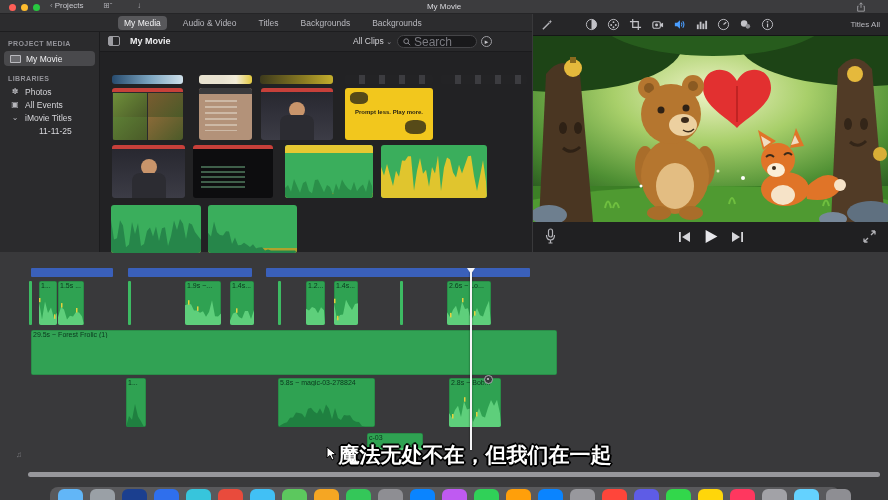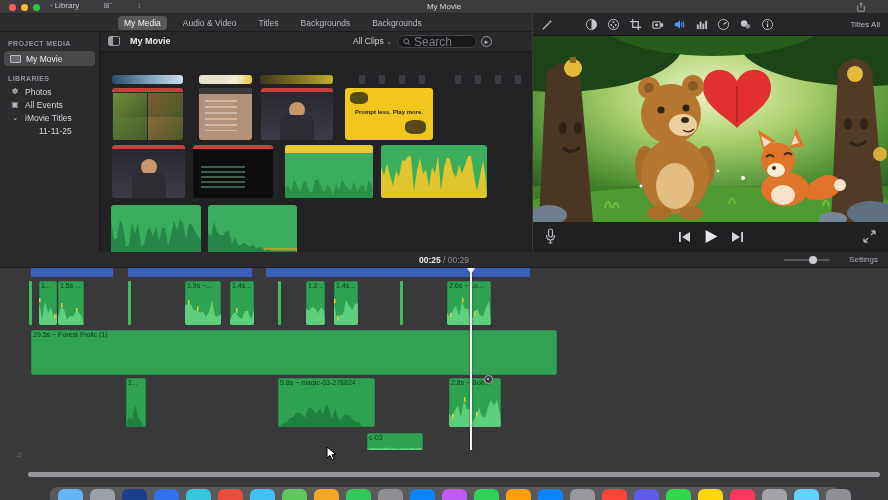--- a/index.html
+++ b/index.html
@@ -116,21 +116,21 @@
 </style>
 </head>
 <body>
 
 <div class="app">
 
   <div class="titlebar">
     <div class="tl" style="left:9px;background:#ff5f57"></div>
     <div class="tl" style="left:21px;background:#febc2e"></div>
     <div class="tl" style="left:33px;background:#28c840"></div>
-    <div class="back"><span class="chev">‹</span><span>Library</span></div>
+    <div class="back"><span class="chev">‹</span><span>Projects</span></div>
     <div class="tb-ico" style="left:103px">⊞ˇ</div>
     <div class="tb-ico" style="left:137px">↓</div>
     <div class="win-title">My Movie</div>
     <svg class="share" viewBox="0 0 12 12">
         <path d="M6 1 L6 7 M4 3 L6 1 L8 3" stroke="#a9a9ae" stroke-width="1" fill="none"></path>
         <path d="M3 5 H2 V11 H10 V5 H9" stroke="#a9a9ae" stroke-width="1" fill="none"></path>
       </svg>
   </div>
 
   <div class="left-pane">
@@ -392,27 +392,20 @@
             <rect x="10.2" y="1" width="1.8" height="10" fill="#d5d5d9"></rect>
           </svg>
       </div>
       <svg class="fsbtn" width="13" height="13" viewBox="0 0 13 13">
           <path d="M8 5 L12 1 M12 1 h-3.5 M12 1 v3.5" stroke="#b3b3b8" stroke-width="1.3" fill="none"></path>
           <path d="M5 8 L1 12 M1 12 h3.5 M1 12 v-3.5" stroke="#b3b3b8" stroke-width="1.3" fill="none"></path>
         </svg>
     </div>
   </div>
 
-  <div class="tl-toolbar">
-    <div class="timecode"><span class="cur">00:25</span><span class="tot"> / </span><span class="tot">00:29</span></div>
-    <div class="zoom-slider">
-        <div class="zoom-thumb"></div>
-      </div>
-    <div class="settings">Settings</div>
-  </div>
 
   <div class="timeline">
       <div class="tbar" style="left: 31px; width: 82px; background: rgb(58, 96, 186);"></div>
       <div class="tbar" style="left: 128px; width: 124px; background: rgb(58, 96, 186);"></div>
       <div class="tbar" style="left: 266px; width: 264px; background: rgb(58, 96, 186);"></div>
       <div class="sliver" style="left: 29px; top: 13px; width: 3px; height: 44px;"></div>
       <div class="clip" style="left: 39px; top: 13px; width: 18px; height: 44px;">
         <svg width="18" height="27" style="position:absolute;left:0;bottom:0">
           <polygon points="0,27 0,3.7 3,21.4 6,3.4 9,15.0 12,9.5 15,20.3 18,14.4 18,27" fill="#5ecf7b"></polygon>
           <rect x="0" y="-0.3" width="1.5" height="4.5" fill="#e6d23e"></rect>
@@ -500,20 +493,21 @@
           <polygon points="0,11 0,9.4 3,9.5 6,8.7 9,9.2 12,9.3 15,9.2 18,8.8 21,8.7 24,9.6 27,8.9 30,9.5 33,9.4 36,9.0 39,9.2 42,9.4 45,8.7 48,9.3 51,8.9 54,8.7 56,11" fill="#5ecf7b"></polygon>
         </svg>
         <div class="clip-label">c-03</div>
       </div>
       <div class="playhead" style="left: 470px; top: 0px; height: 182px;"></div>
       <div class="ph-tri" style="left: 466.7px; top: 0px;"></div>
       <div class="hscroll" style="left: 28px; top: 204px; width: 852px; height: 5px;"></div>
       <div class="note" style="left: 16px; top: 182px;">♫</div>
     </div>
 
+  <div class="subs sub1" style="left:475px;transform:translateX(-50%)">魔法无处不在，但我们在一起</div>
 
   <div class="dock-shelf"></div>
   <div class="dock">
       <div class="dock-ico" style="background: rgb(98, 182, 247);"></div>
       <div class="dock-ico" style="background: rgb(154, 160, 166);"></div>
       <div class="dock-ico" style="background: rgb(27, 63, 143);"></div>
       <div class="dock-ico" style="background: rgb(47, 111, 237);"></div>
       <div class="dock-ico" style="background: rgb(55, 197, 220);"></div>
       <div class="dock-ico" style="background: rgb(233, 75, 60);"></div>
       <div class="dock-ico" style="background: rgb(65, 192, 245);"></div>

